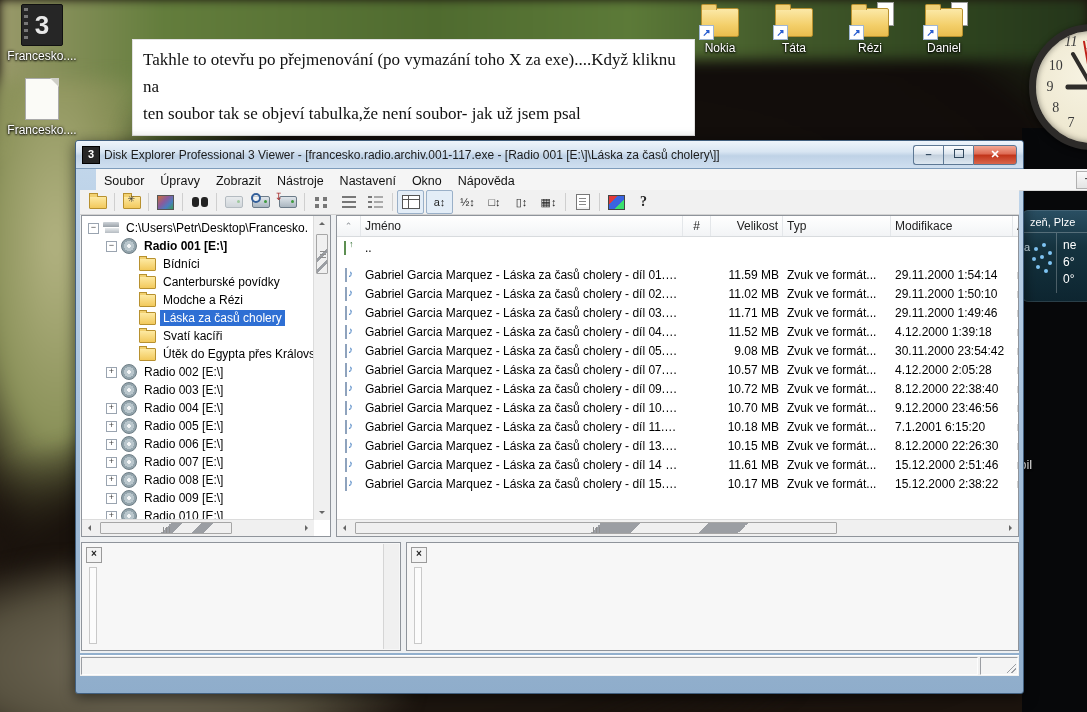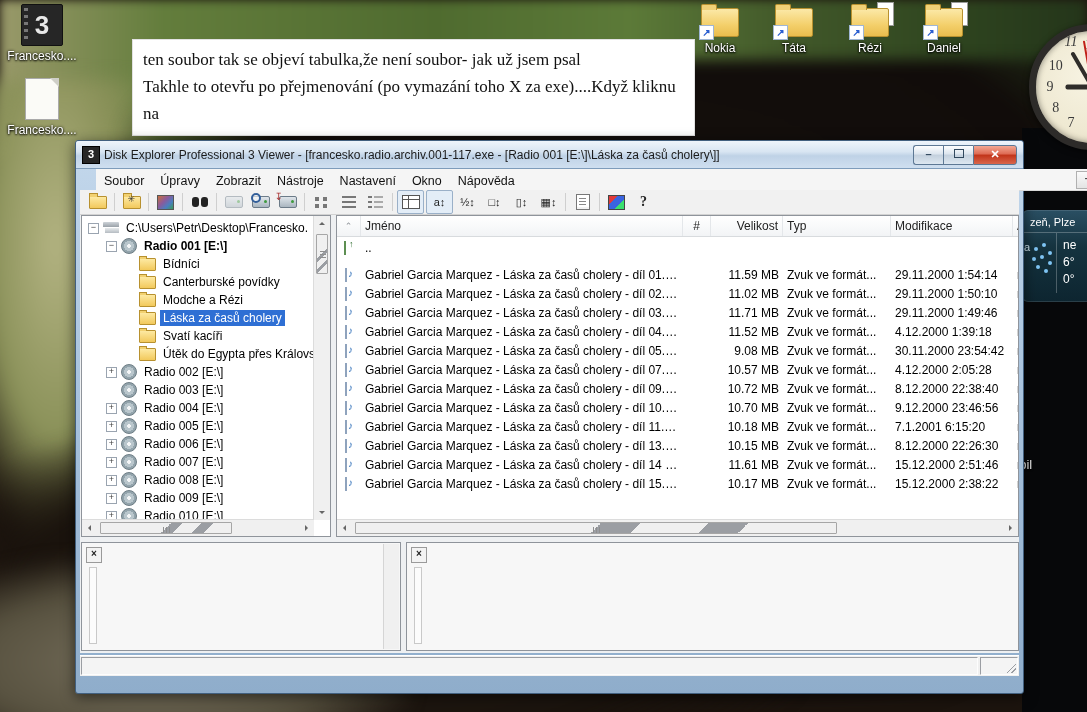--- a/index.html
+++ b/index.html
@@ -255,22 +255,22 @@
       <div class="fold-wrap">
         <span class="fold-page"></span>
         <span class="fold"></span>
         <span class="sc-arrow">↗</span>
       </div>
       <div class="dlabel">Daniel</div>
     </div>
   </div>
 
 <div class="annotation">
+  <div>Takhle to otevřu po přejmenování (po vymazání toho X za exe)....Když kliknu na</div>
   <div>ten soubor tak se objeví tabulka,že není soubor- jak už jsem psal</div>
-  <div>Takhle to otevřu po přejmenování (po vymazání toho X za exe)....Když kliknu na</div>
 </div>
 
 <div class="clock">
   <div id="clock-nums">
       <span class="num" style="left: 48px; top: 6px;">12</span>
       <span class="num" style="left: 48px; top: 90px;">6</span>
       <span class="num" style="left: 27px; top: 84.3731px;">7</span>
       <span class="num" style="left: 11.6269px; top: 69px;">8</span>
       <span class="num" style="left: 6px; top: 48px;">9</span>
       <span class="num" style="left: 11.6269px; top: 27px;">10</span>

